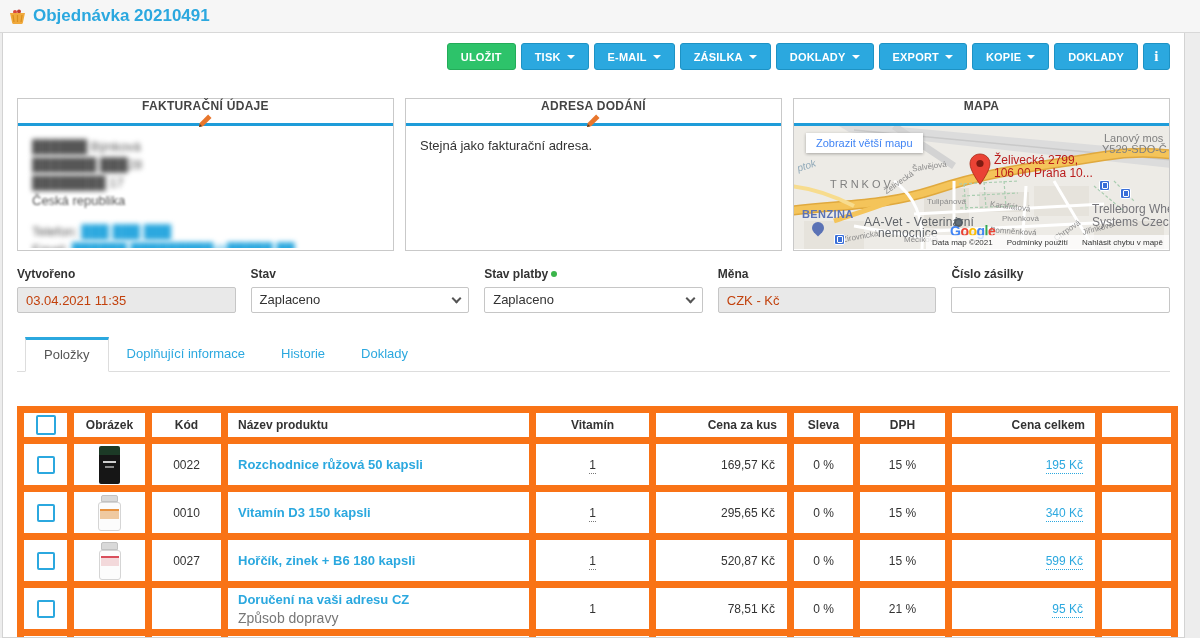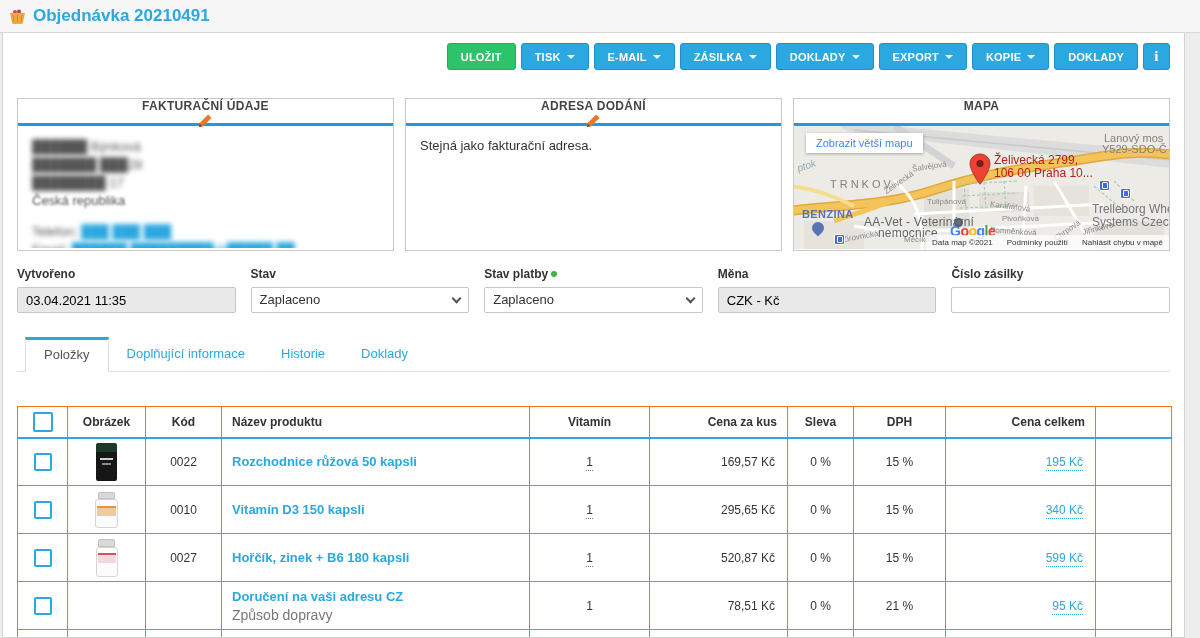--- a/index.html
+++ b/index.html
@@ -66,34 +66,34 @@
     display:flex; gap:14px; align-items:center; padding:0 6px; font-size:8px; color:#333; }
 
   
   .fields { display:flex; gap:15px; margin-top:16px; }
   .field { flex:1; }
   .field label { display:block; font-size:12px; font-weight:bold; color:#333; margin-bottom:6px; }
   .dot { display:inline-block; width:6px; height:6px; border-radius:50%; background:#3bb54a; margin-left:3px; vertical-align:1px;}
   .control { height:26px; border:1px solid #c6c6c6; border-radius:2px; padding:0 8px;
     font-size:13px; line-height:24px; background:#fff; width:100%; color:#333;
     font-family:"Liberation Sans", sans-serif; }
-  .control.disabled { background:#e9e9e9; color:#000000; }
+  .control.disabled { background:#e9e9e9; color:#c2410c; }
   .select { display:flex; align-items:center; justify-content:space-between; cursor:pointer; }
   .chev { width:7px; height:7px; border-right:2px solid #555; border-bottom:2px solid #555;
     transform:rotate(45deg); margin-top:-4px; }
 
   
   .tabs { margin-top:24px; border-bottom:1px solid #ddd; display:flex; padding-left:8px; }
   .tab { padding:9px 18px; font-size:13px; color:#2ba8df; cursor:pointer; }
   .tab.active { color:#555; background:#fff; border:1px solid #ddd; border-top:3px solid #2ba8df;
     border-bottom:1px solid #fff; margin-bottom:-1px; padding-top:7px; }
 
   
   table { border-collapse:collapse; margin-top:34px; table-layout:fixed; width:1154px; }
-  th, td { border:1px solid #f97316; font-size:12px; }
+  th, td { border:7px solid #f97316; font-size:12px; }
   thead th { height:31px; font-weight:bold; color:#333; padding:0 10px;
     border-bottom:2px solid #2ba8df; text-align:center; }
   th.al { text-align:left; } th.ar { text-align:right;margin-top:12px; }
   td { height:48px; text-align:center; padding:0 10px; color:#333; }
   td.al { text-align:left; } td.ar { text-align:right; padding-right:12px; }
   .cb { width:18px; height:18px; border:2px solid #2ba8df; border-radius:2px; background:#fff;
     margin:0 auto; cursor:pointer; }
   .prod-link { color:#2ba8df; font-weight:bold; font-size:13px; cursor:pointer; }
   .sub { color:#777; font-size:14px; margin-top:3px; }
   .qty { border-bottom:1px dotted #777; cursor:pointer; padding-bottom:1px; }

